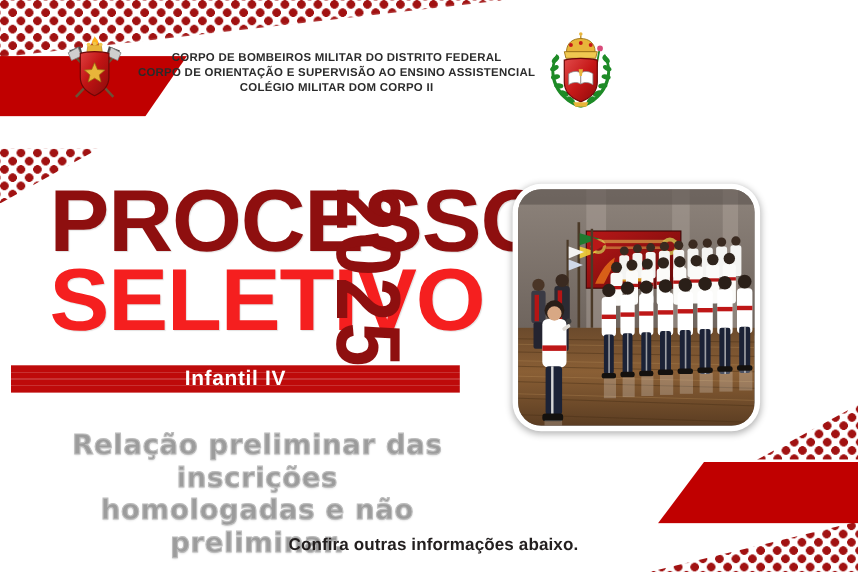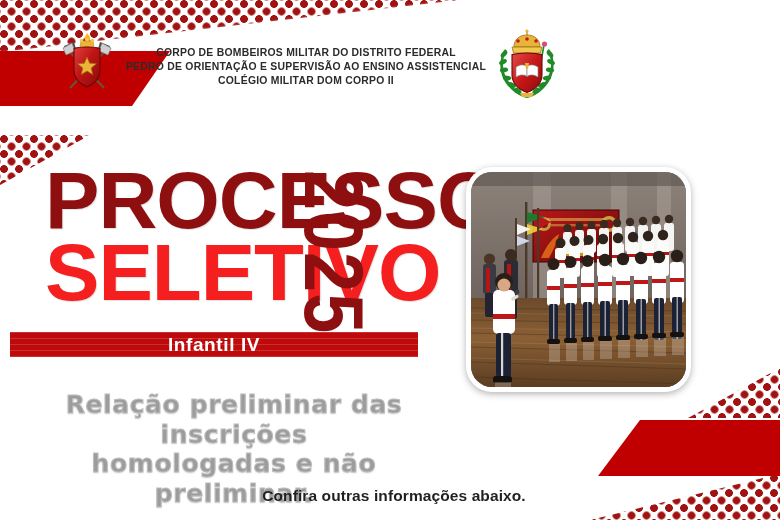--- a/index.html
+++ b/index.html
@@ -245,21 +245,21 @@
         <circle cx="38.5" cy="10.5" r="1.7" fill="#F0C850"></circle>
 
         <path d="M33 17 c-8 0 -13 1.5 -13 1.5 l0 22 c0 9 7.5 14 13 16.5 c5.5 -2.5 13 -7.5 13 -16.5 l0 -22 s-5 -1.5 -13 -1.5 z" fill="url(#shieldGrad)" stroke="#6E0606" stroke-width="1.1"></path>
 
         <path d="M33 27 l2.6 6.2 6.7 .5 -5.1 4.4 1.6 6.5 -5.8 -3.5 -5.8 3.5 1.6 -6.5 -5.1 -4.4 6.7 -.5 z" fill="#E8B53A" stroke="#9a6f12" stroke-width="0.7"></path>
       </svg>
     </div>
 
     <div id="header-text">
       <div>CORPO DE BOMBEIROS MILITAR DO DISTRITO FEDERAL</div>
-      <div>PEDRO DE ORIENTAÇÃO E SUPERVISÃO AO ENSINO ASSISTENCIAL</div>
+      <div>CORPO DE ORIENTAÇÃO E SUPERVISÃO AO ENSINO ASSISTENCIAL</div>
       <div>COLÉGIO MILITAR DOM CORPO II</div>
     </div>
 
     <div class="crest" id="crest-right">
       <svg width="70" height="76" viewBox="0 0 70 76" aria-hidden="true">
         <defs>
           <linearGradient id="cmShield" x1="0" y1="0" x2="1" y2="1">
             <stop offset="0%" stop-color="#E14A4A"></stop>
             <stop offset="50%" stop-color="#C61818"></stop>
             <stop offset="100%" stop-color="#8E0A0A"></stop>

